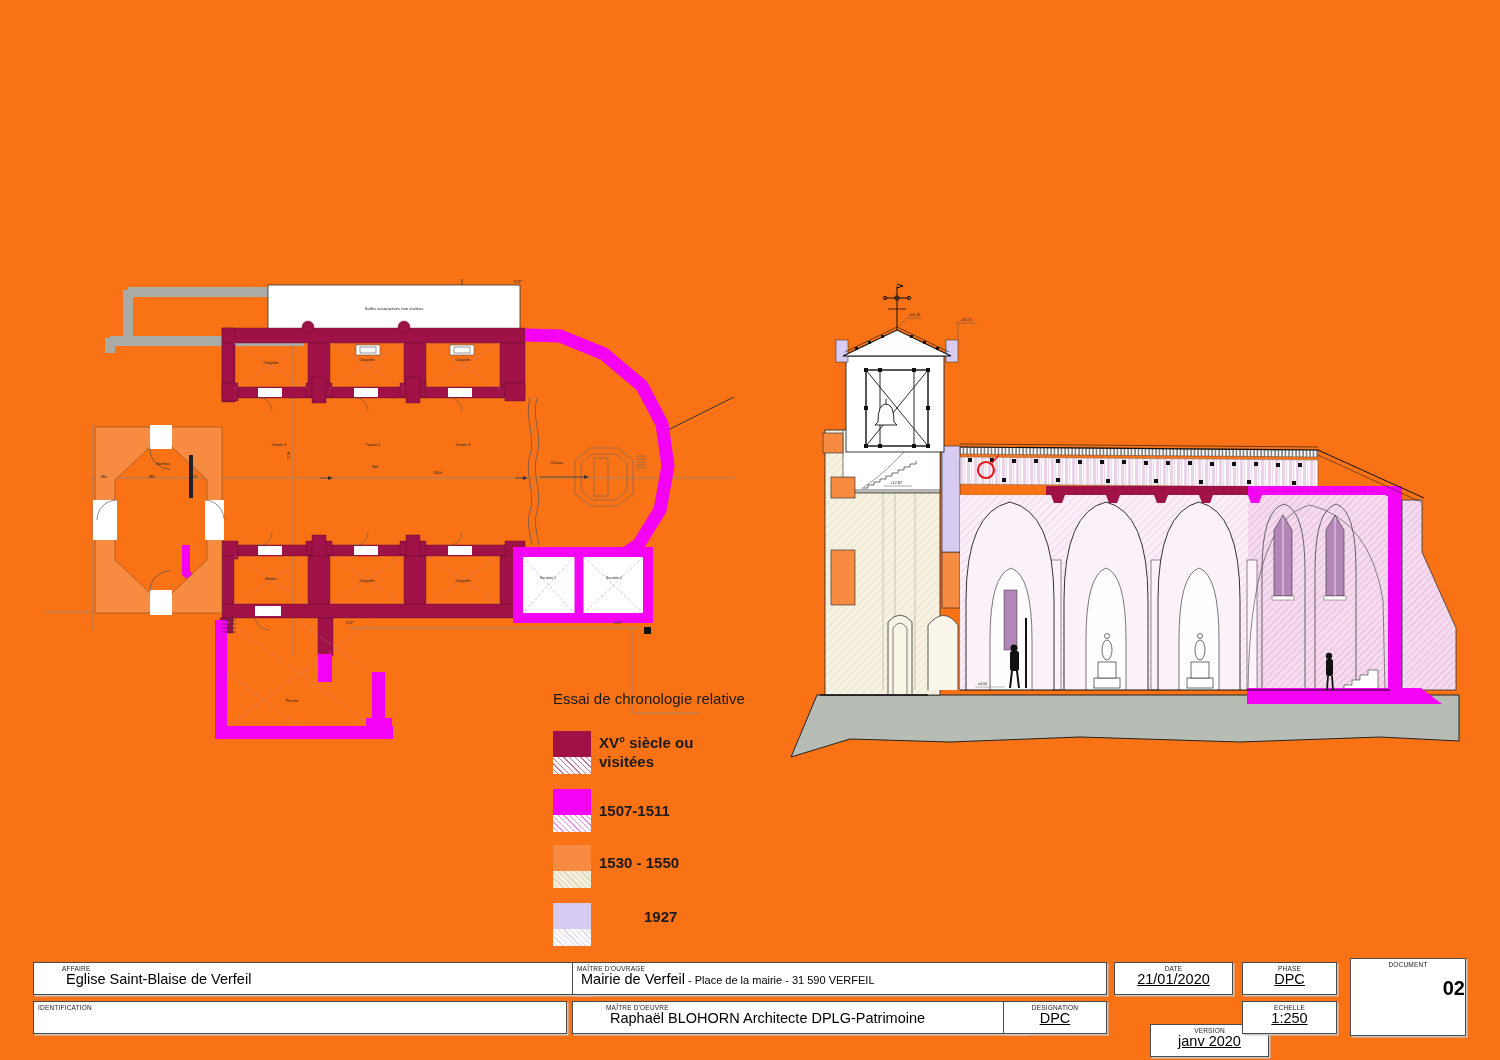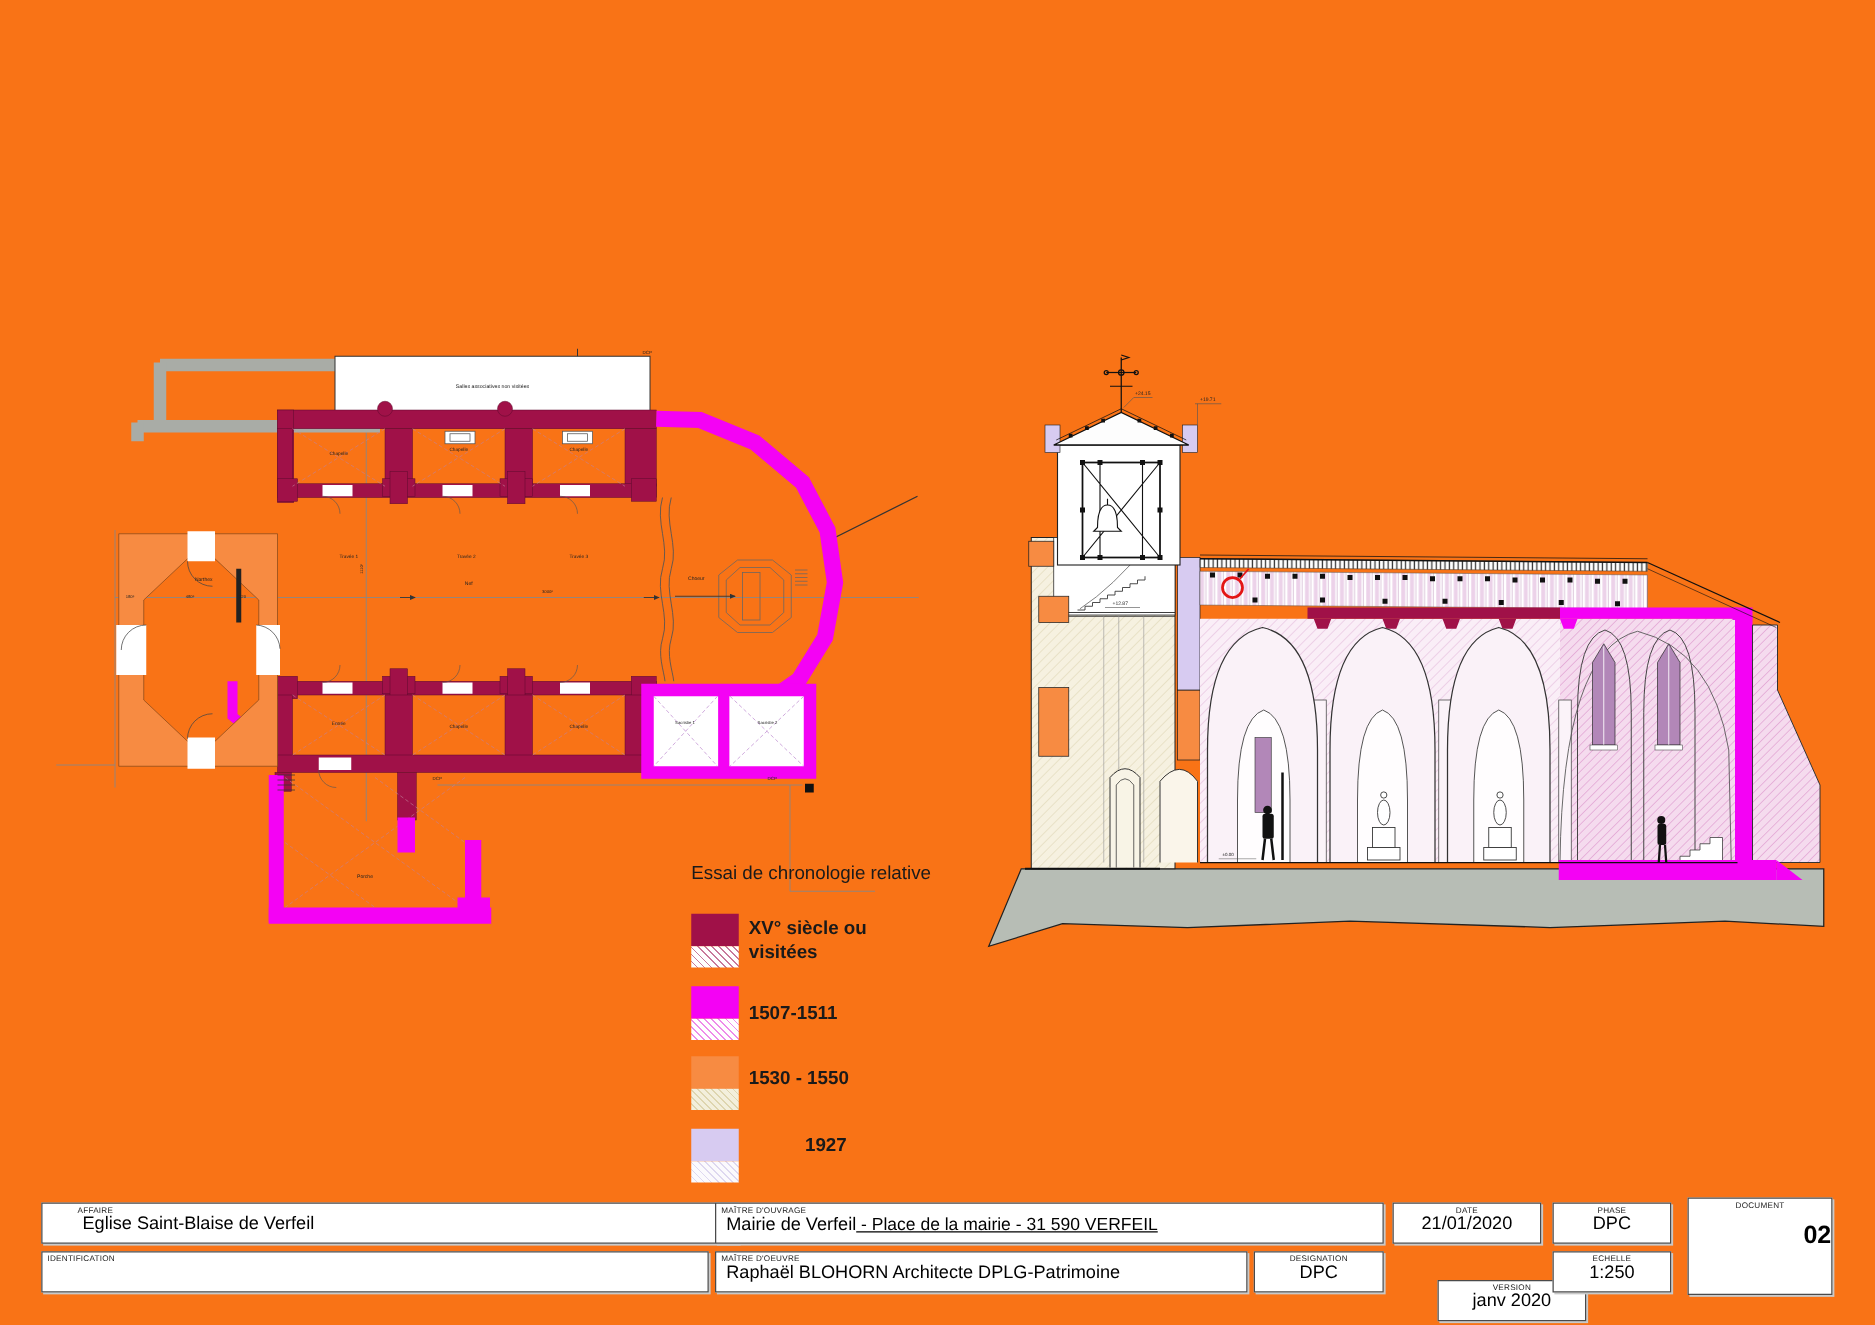--- a/index.html
+++ b/index.html
@@ -21,27 +21,27 @@
   .sw-hatch.h1{background:repeating-linear-gradient(45deg,#fff 0 3px,#ee8cea 3px 4px);}
   .sw-hatch.h2{background:repeating-linear-gradient(45deg,#f3efdc 0 3px,#ded5af 3px 4px);}
   .sw-hatch.h3{background:repeating-linear-gradient(45deg,#fbfafd 0 3px,#ded8f0 3px 4px);}
   .legend-label{position:absolute;left:46px;top:2px;font-size:15px;color:#1a1a1a;line-height:19px;font-weight:bold;}
 
   
   .tb-box{position:absolute;border:1px solid #4a4a4a;background:#fff;box-shadow:1.5px 1.5px 0 #c9c9c9;}
   .tb-label{font-size:6.5px;color:#1a1a1a;letter-spacing:.2px;padding:2px 0 0 4px;}
   .tb-value{font-size:14.5px;color:#000;padding-left:8px;margin-top:-1px;white-space:nowrap;}
   .tb-box.c .tb-label{padding-left:0;text-align:center;}
-  .tb-box.c .tb-value{padding-left:0;text-align:center;}
-  .tb-mo-rest{font-size:14px;text-decoration:underline;}
+  .tb-box.c .tb-value{padding-left:0;text-align:center;text-decoration:underline;}
+  .tb-mo-rest{font-size:11px;}
   .tb-doc-value{font-size:20px;font-weight:bold;text-align:right;margin-top:9px;}
   .b-affaire{left:33px;top:962px;width:532px;height:31px;padding-left:24px;}
   .b-ident{left:33px;top:1001px;width:532px;height:31px;}
   .b-mo{left:572px;top:962px;width:533px;height:31px;}
-  .b-moe{left:572px;top:1001px;width:424px;height:31px;}
+  .b-moe{left:572px;top:1001px;width:424px;height:31px;padding-left:29px;}
   .b-designation{left:1003px;top:1001px;width:102px;height:31px;}
   .b-date{left:1114px;top:962px;width:117px;height:31px;}
   .b-version{left:1114px;top:1024px;width:117px;height:31px;margin-left:36px;}
   .b-phase{left:1242px;top:962px;width:93px;height:31px;}
   .b-echelle{left:1242px;top:1001px;width:93px;height:31px;}
   .b-document{left:1350px;top:958px;width:114px;height:76px;}
 
   text{font-family:"Liberation Sans",sans-serif;fill:#222;}
 </style>
 </head>

